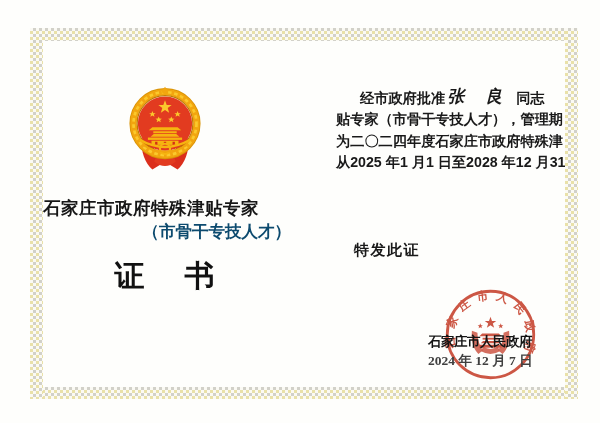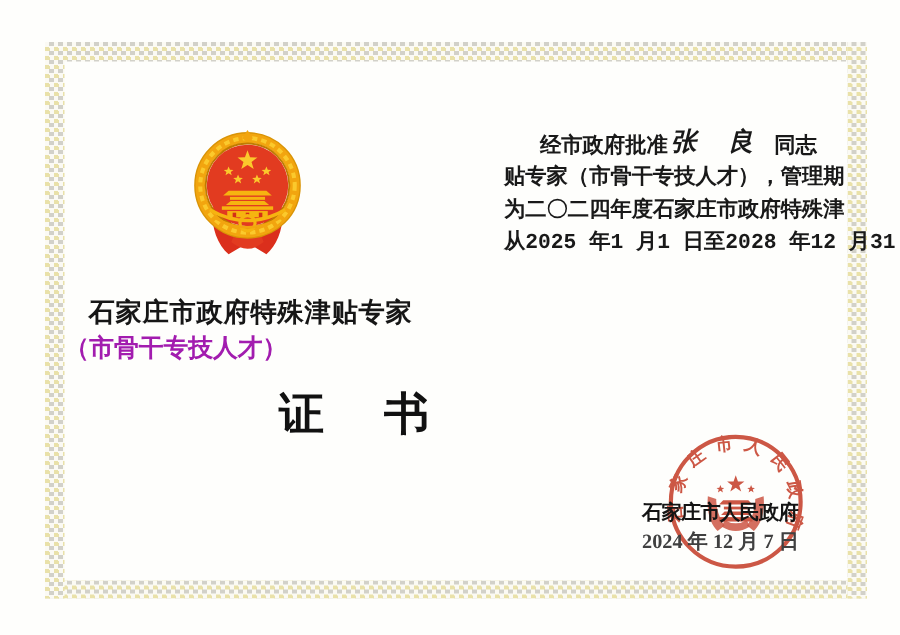--- a/index.html
+++ b/index.html
@@ -14,32 +14,32 @@
     position:absolute;
     background:conic-gradient(#d2d1c9 0 25%, #fbfaf4 0 50%, #e9e1a9 0 75%, #fbfaf4 0);
     background-size:6px 6px;
   }
   .frame-top{left:30px;top:28px;width:548px;height:13px;}
   .frame-bottom{left:30px;top:387px;width:548px;height:12px;}
   .frame-left{left:30px;top:28px;width:13px;height:371px;}
   .frame-right{left:565px;top:28px;width:13px;height:371px;}
 
   .emblem{position:absolute;left:129px;top:82px;width:72px;height:94px;}
-  .title1{position:absolute;left:43px;top:196px;width:248px;text-align:center;
+  .title1{position:absolute;left:43px;top:196px;width:248px;text-align:left;
     font-family:"Liberation Sans", sans-serif;font-weight:700;font-size:17.5px;
     letter-spacing:.5px;color:#161616;}
-  .title2{position:absolute;left:43px;top:221px;width:248px;text-align:left;
-    font-family:"Liberation Sans", sans-serif;font-weight:700;font-size:16.5px;color:#a21caf;}
-  .title3{position:absolute;left:43px;top:256px;width:248px;text-align:right;
+  .title2{position:absolute;left:43px;top:221px;width:248px;text-align:right;
+    font-family:"Liberation Sans", sans-serif;font-weight:700;font-size:16.5px;color:#0c4a6e;}
+  .title3{position:absolute;left:43px;top:256px;width:248px;text-align:center;
     font-family:"Liberation Sans", sans-serif;font-weight:700;font-size:30px;
     letter-spacing:5px;color:#111;}
 
   .body-block{position:absolute;left:336px;top:87px;width:232px;
     font-weight:700;font-size:14.2px;line-height:21.3px;color:#191919;
-    font-family:Liberation Mono, monospace;}
+    font-family:Liberation Sans, sans-serif;}
   .body-line{white-space:nowrap;}
   .indent{text-indent:24px;}
   .recipient{font-size:17px;font-style:italic;letter-spacing:2px;margin:0 2px;
     position:relative;top:-1px;}
   .comrade{margin-left:10px;}
 
   .issue-statement{position:absolute;left:354px;top:241px;
     font-weight:700;font-size:15px;letter-spacing:1.5px;color:#191919;}
 
   .seal{position:absolute;left:444px;top:288px;width:93px;height:93px;opacity:.88;}
@@ -100,20 +100,21 @@
   <div class="title2">（市骨干专技人才）</div>
   <div class="title3">证　书</div>
 
   <div class="body-block">
     <div class="body-line indent"><span>经市政府批准</span><span class="recipient">张　良</span><span class="comrade">同志</span></div>
     <div class="body-line">贴专家（市骨干专技人才），管理期</div>
     <div class="body-line">为二〇二四年度石家庄市政府特殊津</div>
     <div class="body-line">从2025 年1 月1 日至2028 年12 月31</div>
   </div>
 
+  <div class="issue-statement">特发此证</div>
 
   <svg class="seal" viewBox="0 0 100 100" xmlns="http://www.w3.org/2000/svg">
     <circle cx="50" cy="50" r="46.5" fill="none" stroke="#c6402c" stroke-width="3"></circle>
     <defs>
       <path id="sealArc" d="M 13.5,67 A 39.5,39.5 0 1 1 86.5,67" fill="none"></path>
     </defs>
     <text font-size="12.5" fill="#c6402c" font-weight="bold" font-family="Liberation Serif, serif" letter-spacing="7.5">
       <textPath href="#sealArc" startOffset="3">石家庄市人民政府</textPath>
     </text>
 

